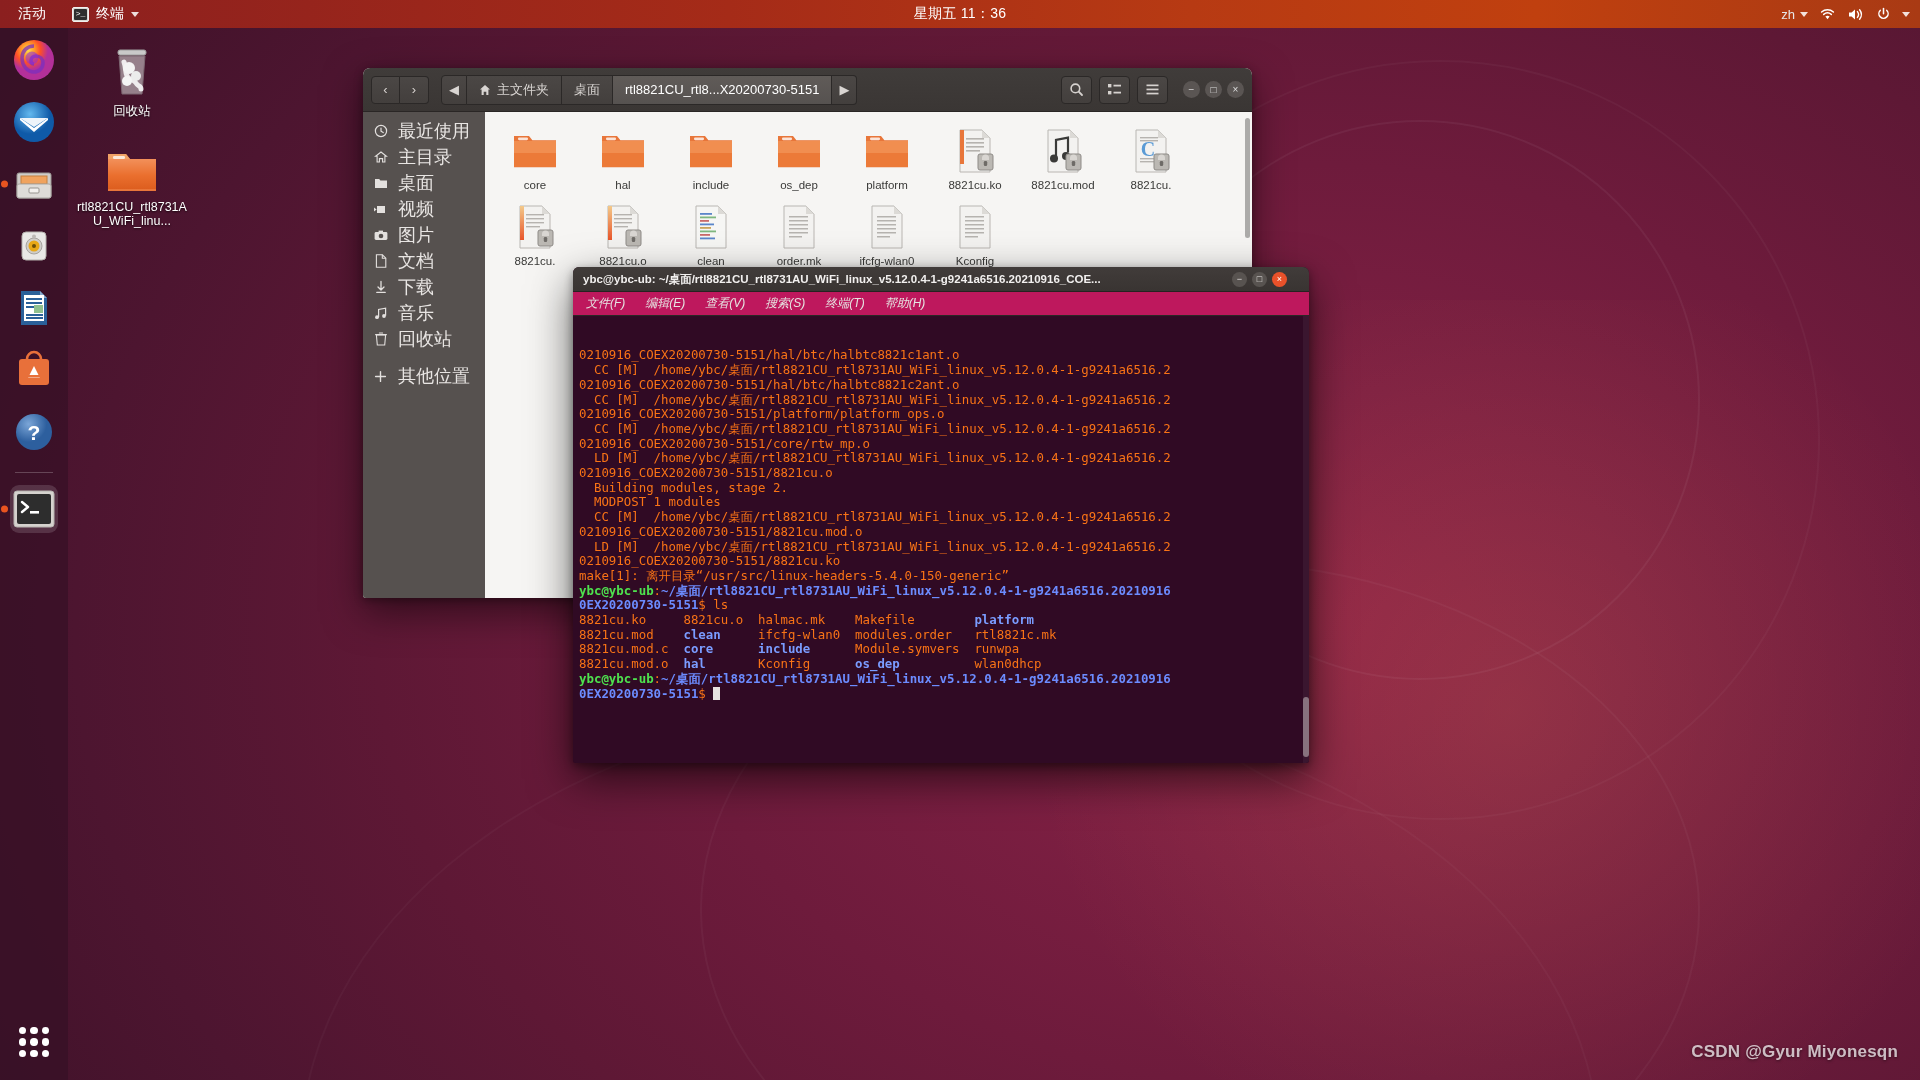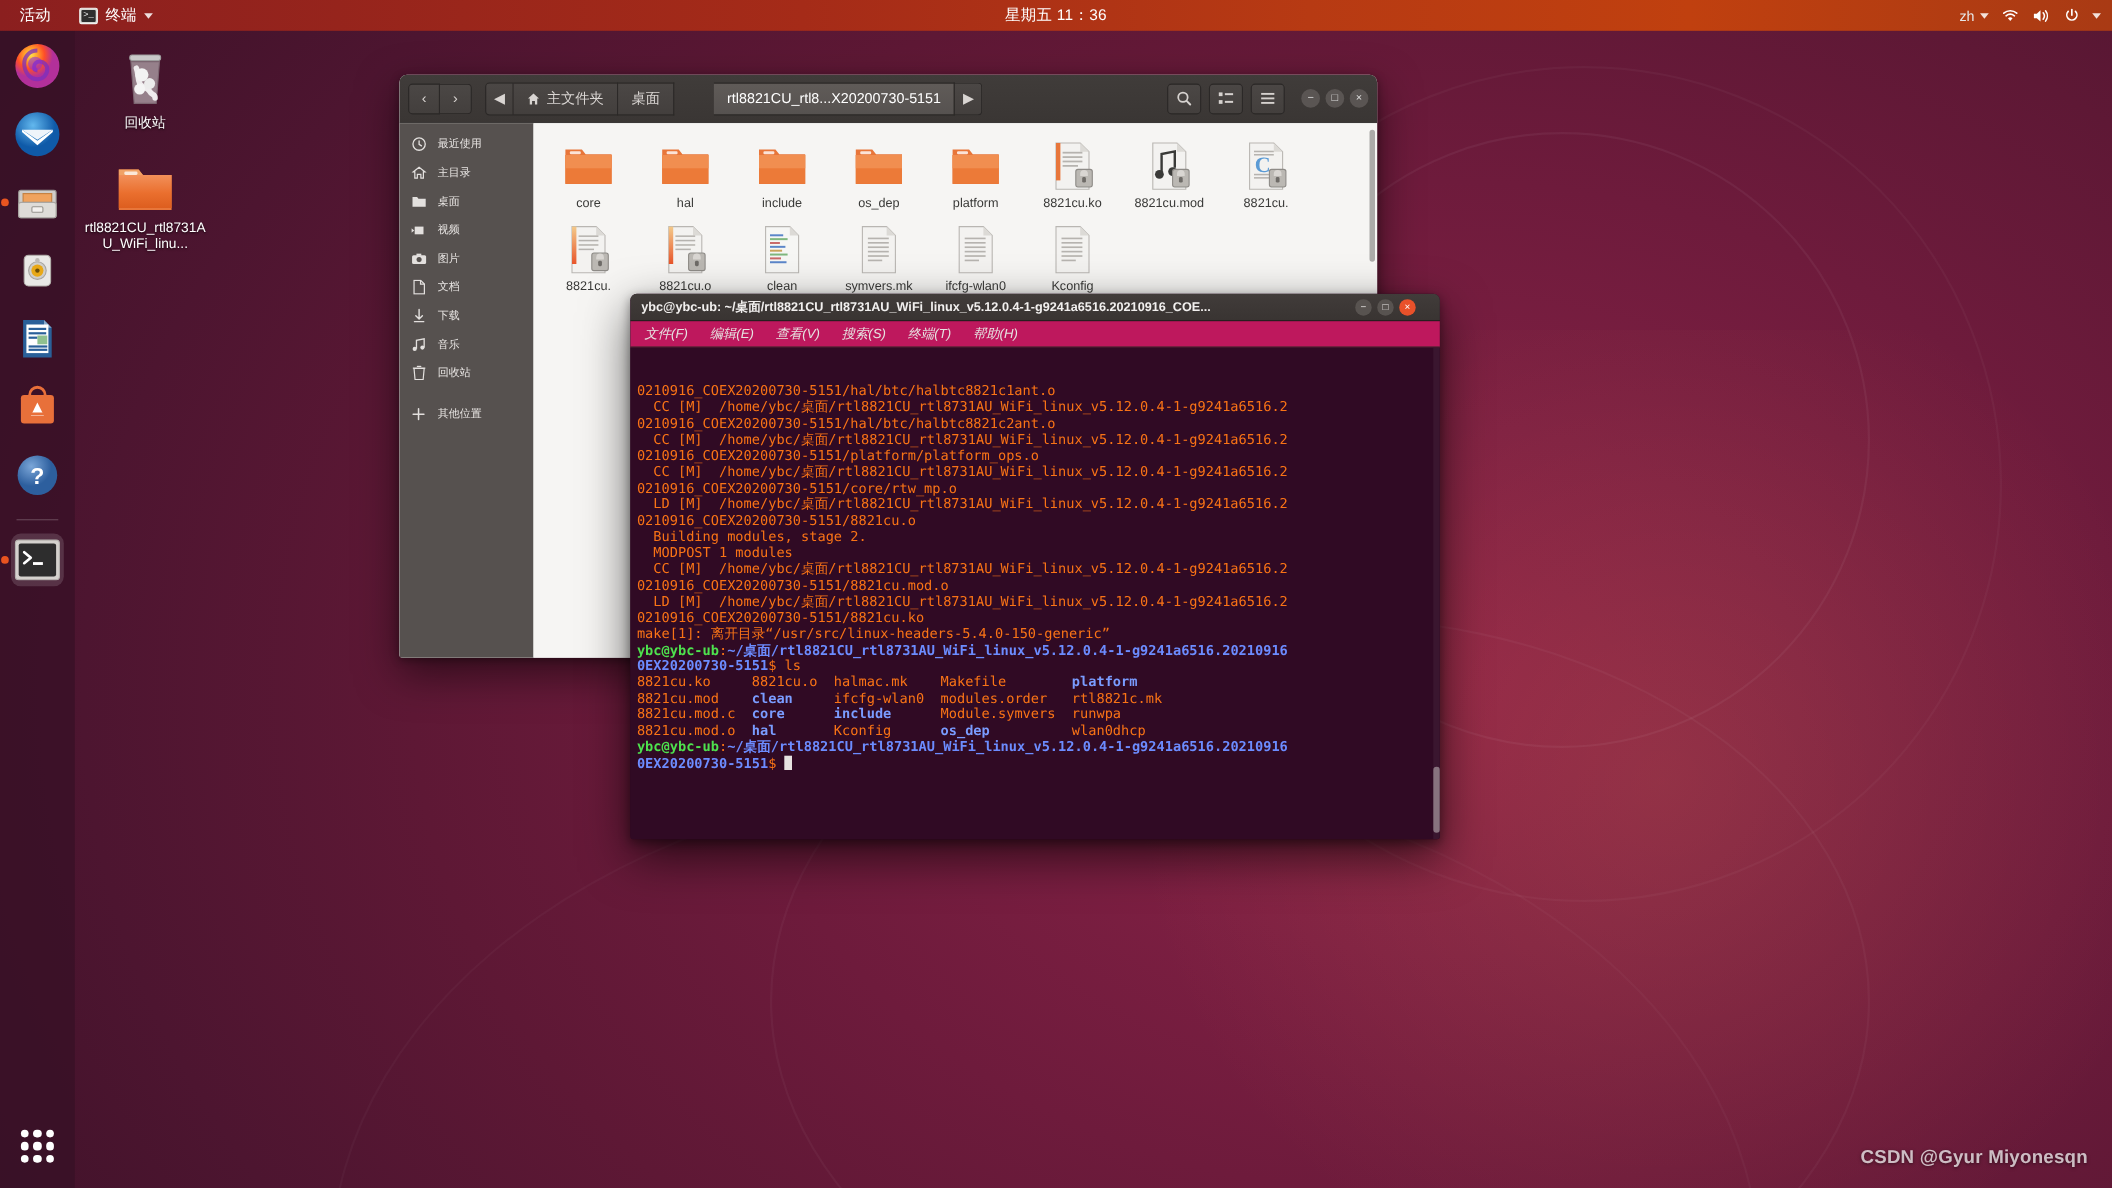--- a/index.html
+++ b/index.html
@@ -134,39 +134,38 @@
     background: linear-gradient(to bottom,#4b4745,#433f3d);
     border:1px solid #2b2827; border-left:none;
     color:#d9d5d2; font-size:13px; display:flex; align-items:center; gap:6px;
     cursor:pointer; white-space:nowrap;
   }
   .crumb:first-child { border-left:1px solid #2b2827; border-radius:4px 0 0 4px; }
   .crumb.arrow-only { padding: 0 7px; }
   .crumb.current {
     background: linear-gradient(to bottom,#605b58,#565250);
     color:#ffffff;
-    margin-left:36px;
   }
   .crumb.last { border-radius: 0 4px 4px 0; }
   .nt-spacer { flex:1; }
   .nt-right { display:flex; align-items:center; gap:7px; }
   .win-ctrls { display:flex; align-items:center; gap:5px; margin-left: 8px; }
   .wc {
     width:17px; height:17px; border-radius:50%;
     background:#5a5553; color:#ddd; font-size:10px;
     display:flex; align-items:center; justify-content:center; cursor:pointer;
   }
   .nt-body { flex:1; display:flex; min-height:0; }
   .nt-sidebar {
     width: 122px; flex:0 0 122px; background:#56514f;
     padding-top: 6px; overflow:hidden;
   }
   .sb-item {
     display:flex; align-items:center; gap:10px;
-    height: 26px; padding-left: 10px; color:#e8e5e3; font-size:10px;
+    height: 26px; padding-left: 10px; color:#e8e5e3; font-size:18px;
     cursor:pointer; margin-bottom: 0px;
   }
   .sb-ico { width:15px; height:15px; flex:0 0 15px; display:flex; align-items:center; justify-content:center; }
   .sb-gap { height: 11px; }
   .nt-files {
     flex:1; background:#f6f5f3; position:relative; overflow:hidden;
     padding: 10px 0 0 6px;
   }
   .file-grid { display:flex; flex-wrap:wrap; align-content:flex-start; }
   .file-cell {
@@ -784,21 +783,21 @@
               <g fill="#b6b3af">
                   <rect x="11" y="12" width="19" height="1.5"></rect>
                   <rect x="11" y="16" width="19" height="1.5"></rect>
                   <rect x="11" y="20" width="19" height="1.5"></rect>
                   <rect x="11" y="24" width="19" height="1.5"></rect>
                   <rect x="11" y="28" width="19" height="1.5"></rect>
                   <rect x="11" y="32" width="13" height="1.5"></rect>
                 </g>
             </svg>
           </div>
-          <div class="fn">symvers.mk</div>
+          <div class="fn">order.mk</div>
         </div>
         <div class="file-cell">
           <div class="fi">
             <svg width="42" height="46" viewBox="0 0 42 46">
               <path d="M6 2h22l8 8v34H6z" fill="#f3f2f0" stroke="#b9b6b2"></path>
               <path d="M28 2l8 8h-8z" fill="#dcdad6"></path>
               <g fill="#b6b3af">
                   <rect x="11" y="12" width="19" height="1.5"></rect>
                   <rect x="11" y="16" width="19" height="1.5"></rect>
                   <rect x="11" y="20" width="19" height="1.5"></rect>

